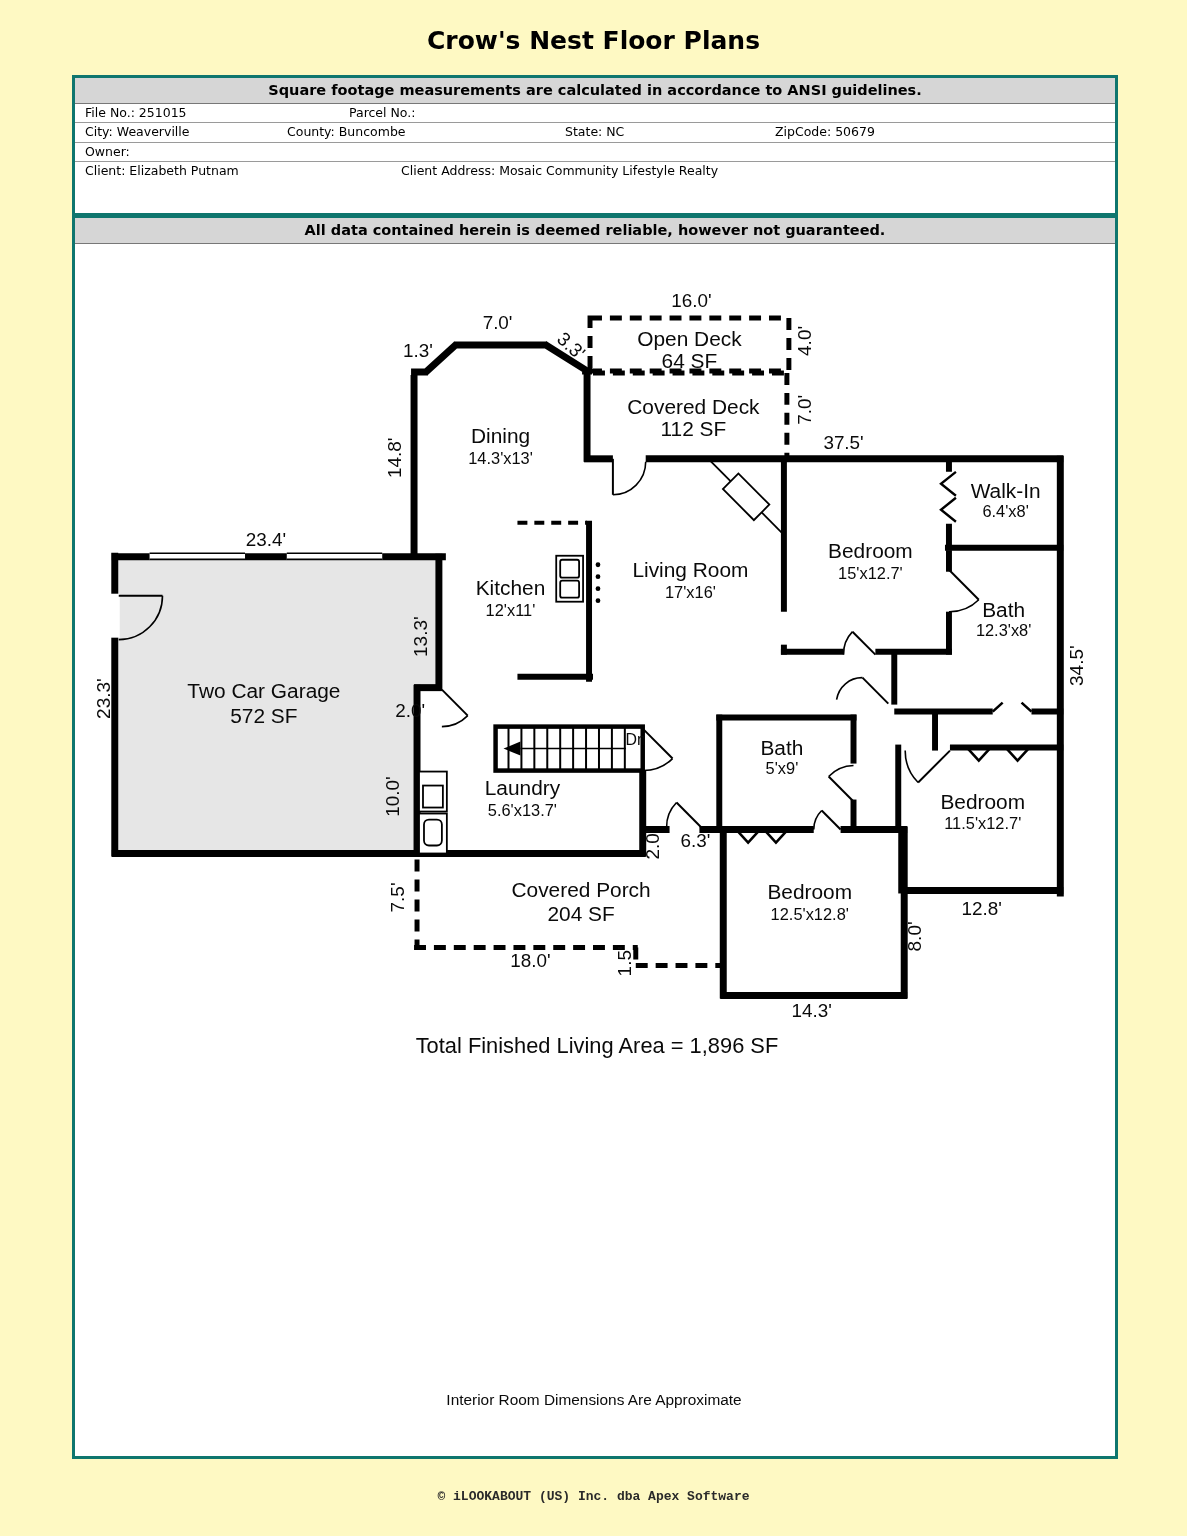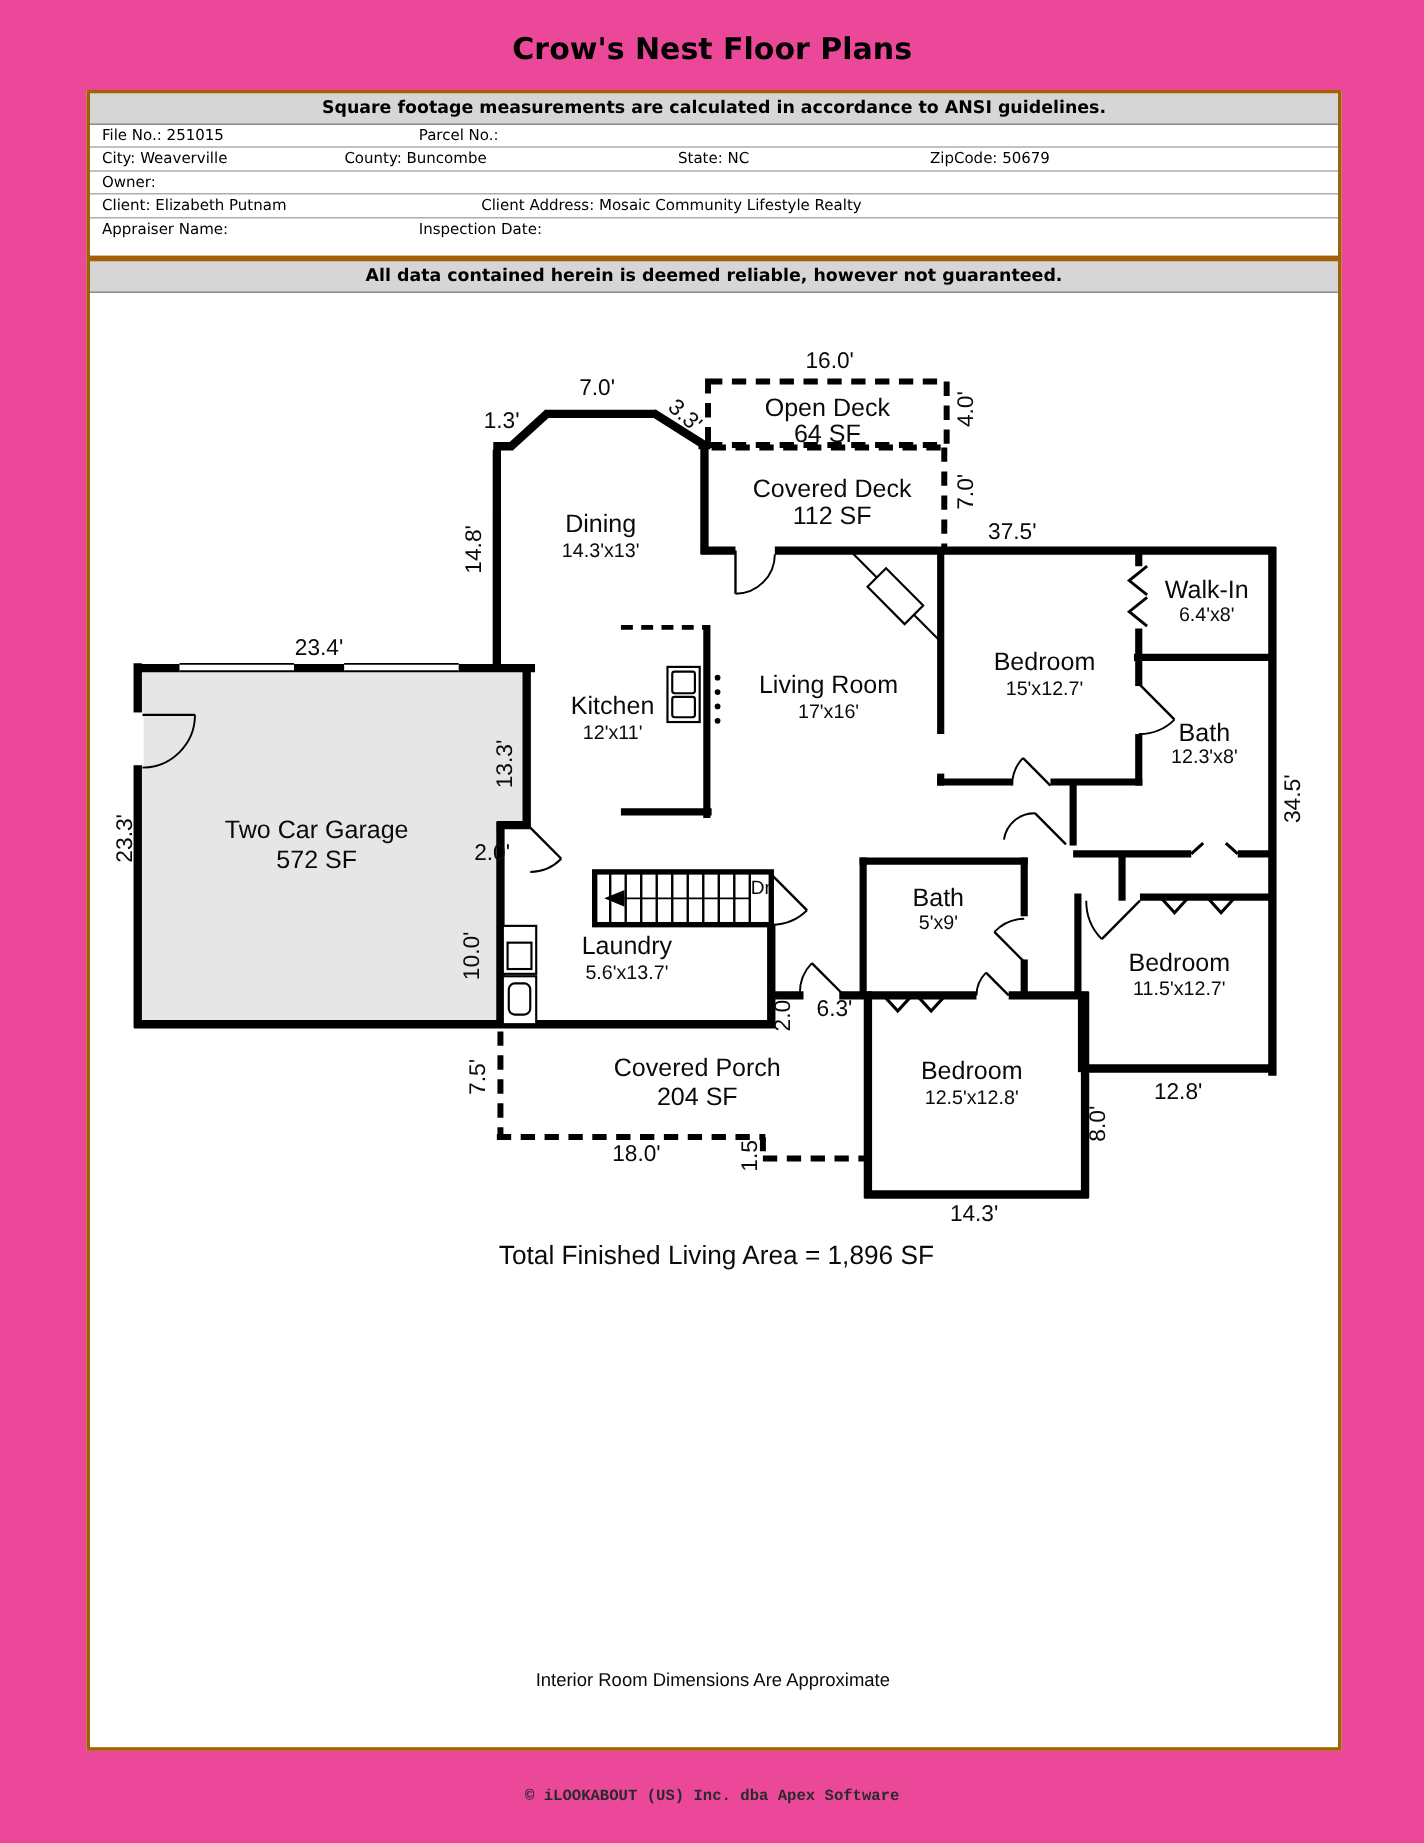--- a/index.html
+++ b/index.html
@@ -1,20 +1,20 @@
 <!DOCTYPE html>
 <html><head>
 <meta charset="utf-8">
 <style>
   html,body{margin:0;padding:0;background:#fff;}
-  #page{position:relative;width:1187px;height:1536px;background:#ec4899;
+  #page{position:relative;width:1187px;height:1536px;background:#fef9c3;
         font-family:"Liberation Sans",sans-serif;color:#000;overflow:hidden;}
   .title{position:absolute;top:26px;left:0;width:100%;text-align:center;
          font-family:"DejaVu Sans",sans-serif;font-weight:bold;font-size:25px;}
-  .box{position:absolute;left:72px;width:1046px;border:3px solid #a16207;box-sizing:border-box;background:#fff;}
+  .box{position:absolute;left:72px;width:1046px;border:3px solid #0f766e;box-sizing:border-box;background:#fff;}
   #info-box{top:75px;height:141px;}
   #plan-box{top:215px;height:1244px;}
   .banner{height:25px;line-height:25px;background:#d6d6d6;border-bottom:1px solid #777;
           text-align:center;font-family:"DejaVu Sans",sans-serif;font-weight:bold;font-size:14.5px;}
   .irow{position:relative;height:18.4px;border-bottom:1px solid #9a9a9a;
         font-family:"DejaVu Sans",sans-serif;font-size:12.5px;}
   .irow:last-child{border-bottom:none;}
   .irow span{position:absolute;top:1px;white-space:nowrap;}
   .planwrap{position:absolute;left:0;top:25px;width:1040px;height:1213px;}
   svg text{text-anchor:middle;dominant-baseline:middle;fill:#0a0a0a;}
@@ -45,24 +45,20 @@
       <span style="left:212px">County: Buncombe</span>
       <span style="left:490px">State: NC</span>
       <span style="left:700px">ZipCode: 50679</span>
     </div>
     <div class="irow">
       <span style="left:10px">Owner:</span>
     </div>
     <div class="irow">
       <span style="left:10px">Client: Elizabeth Putnam</span>
       <span style="left:326px">Client Address: Mosaic Community Lifestyle Realty</span>
-    </div>
-    <div class="irow">
-      <span style="left:10px">Appraiser Name:</span>
-      <span style="left:274px">Inspection Date:</span>
     </div>
   </div>
 
   <div class="box" id="plan-box">
     <div class="banner">All data contained herein is deemed reliable, however not guaranteed.</div>
     <div class="planwrap">
     <svg width="1040" height="1213" viewBox="75 243 1046 1214" preserveAspectRatio="none">
 
       <polygon points="116,560 441,560 441,688 419,688 419,851 116,851" fill="#e6e6e6"></polygon>
 

